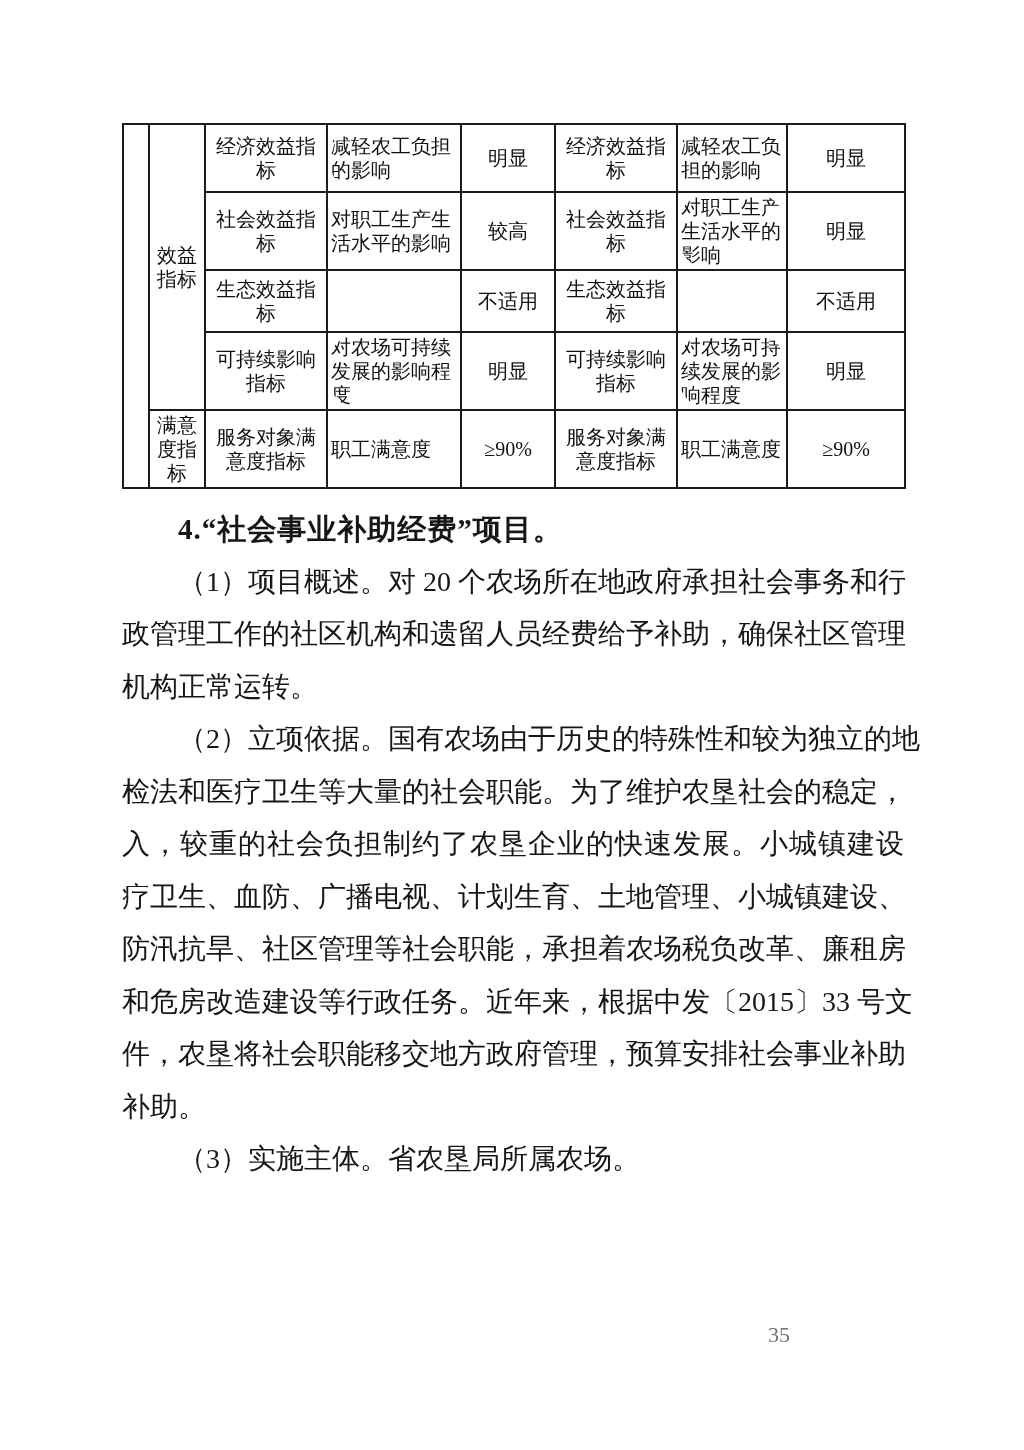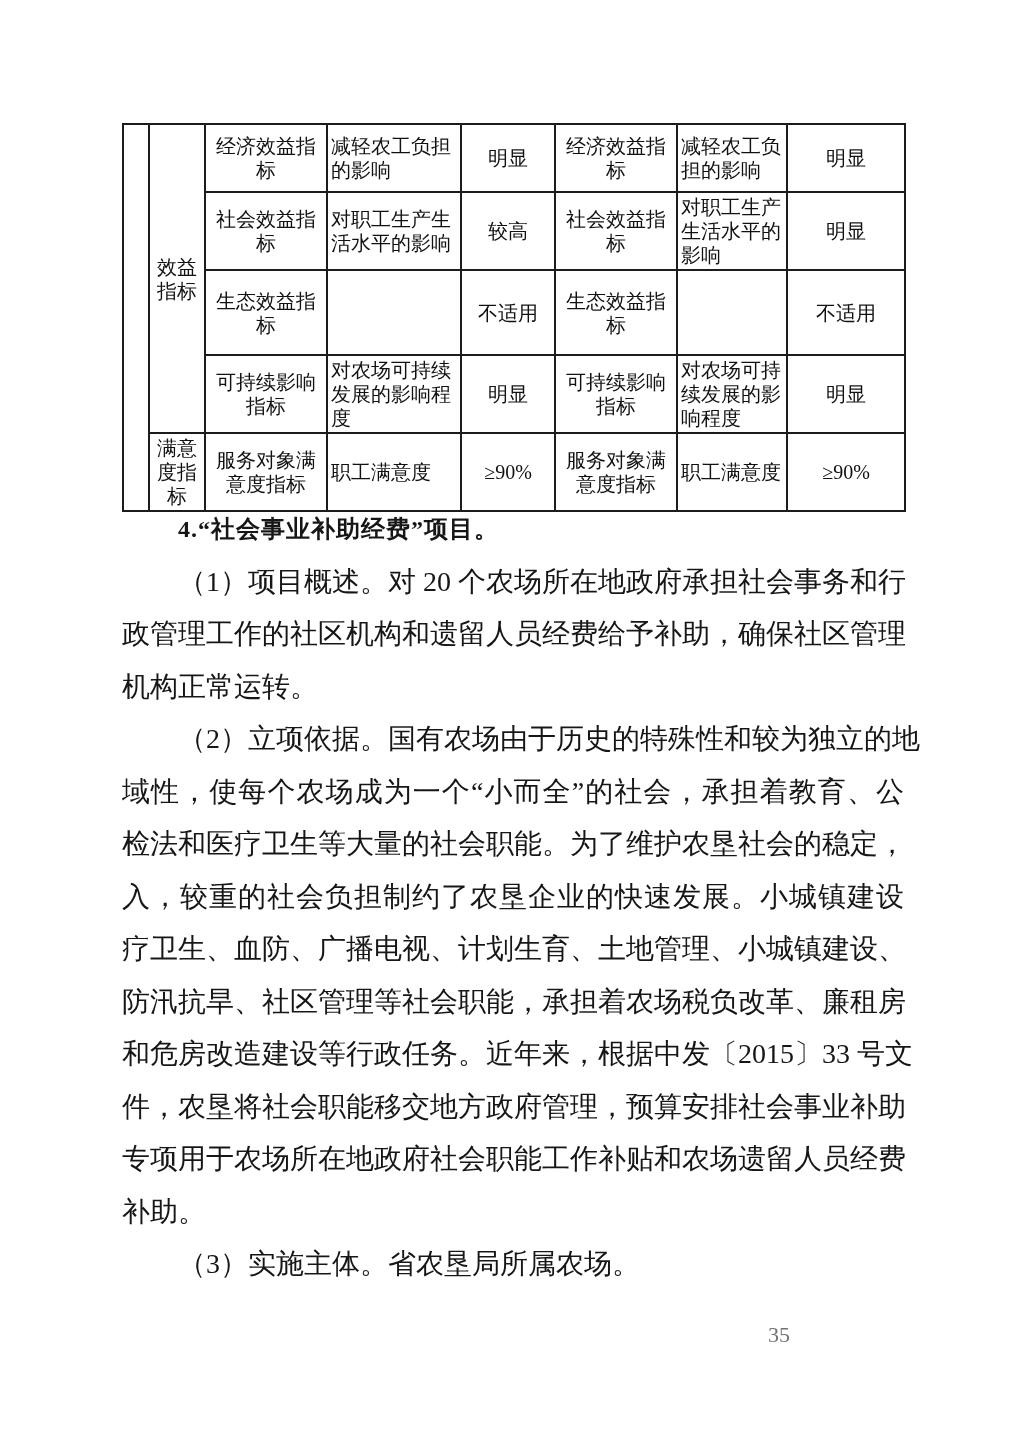--- a/index.html
+++ b/index.html
@@ -23,35 +23,35 @@
   }
   table.indicators td {
     border:2px solid #1c1c1c;
     padding:2px 3px;
     vertical-align:middle;
     overflow:hidden;
     word-break:break-all;
   }
   td.c-grp  { text-align:center; }
   td.c-name { text-align:center; }
-  td.c-desc { text-align:left; }
+  td.c-desc { text-align:left;border-radius:31px; }
   td.c-val  { text-align:center; }
   
   .textblock {
     position:absolute; left:122px; top:503px; width:782px;
     font-size:28px; color:#161616;
   }
   .line {
     height:52.5px; line-height:52.5px;
     text-align:justify; text-align-last:justify;
     white-space:nowrap;
   }
   .line.end { text-align-last:left; }
   .line.indent { text-indent:56px; }
-  .line.head { font-weight:700; font-size:24px; letter-spacing:1px; }
+  .line.head { font-weight:700; font-size:29px; letter-spacing:1px; }
   .pageno {
     position:absolute; left:768px; top:1322px;
     font-size:22px; color:#737373;
   }
 </style>
 </head>
 <body>
 
 <div class="page">
 
@@ -78,21 +78,21 @@
       <td class="c-val">明显</td>
     </tr>
     <tr style="height:78px">
       <td class="c-name">社会效益指标</td>
       <td class="c-desc">对职工生产生活水平的影响</td>
       <td class="c-val">较高</td>
       <td class="c-name">社会效益指标</td>
       <td class="c-desc">对职工生产生活水平的影响</td>
       <td class="c-val">明显</td>
     </tr>
-    <tr style="height:85px">
+    <tr style="height:62px">
       <td class="c-name">生态效益指标</td>
       <td class="c-desc"></td>
       <td class="c-val">不适用</td>
       <td class="c-name">生态效益指标</td>
       <td class="c-desc"></td>
       <td class="c-val">不适用</td>
     </tr>
     <tr style="height:77px">
       <td class="c-name">可持续影响指标</td>
       <td class="c-desc">对农场可持续发展的影响程度</td>
@@ -114,28 +114,26 @@
     </table>
 
   <div class="textblock">
     <div class="line head indent end">4.“社会事业补助经费”项目。</div>
 
     <div class="line indent">（1）项目概述。对 20 个农场所在地政府承担社会事务和行</div>
     <div class="line">政管理工作的社区机构和遗留人员经费给予补助，确保社区管理</div>
     <div class="line end">机构正常运转。</div>
 
     <div class="line indent">（2）立项依据。国有农场由于历史的特殊性和较为独立的地</div>
-    <div class="line">域性，使每个农场成为一个“小而全”的社会，承担着教育、公</div>
     <div class="line">检法和医疗卫生等大量的社会职能。为了维护农垦社会的稳定，</div>
     <div class="line">入，较重的社会负担制约了农垦企业的快速发展。小城镇建设</div>
     <div class="line">疗卫生、血防、广播电视、计划生育、土地管理、小城镇建设、</div>
     <div class="line">防汛抗旱、社区管理等社会职能，承担着农场税负改革、廉租房</div>
     <div class="line">和危房改造建设等行政任务。近年来，根据中发〔2015〕33 号文</div>
     <div class="line">件，农垦将社会职能移交地方政府管理，预算安排社会事业补助</div>
-    <div class="line">专项用于农场所在地政府社会职能工作补贴和农场遗留人员经费</div>
     <div class="line end">补助。</div>
 
     <div class="line indent end">（3）实施主体。省农垦局所属农场。</div>
   </div>
 
   <div class="pageno">35</div>
 
 </div>
 
 </body></html>

